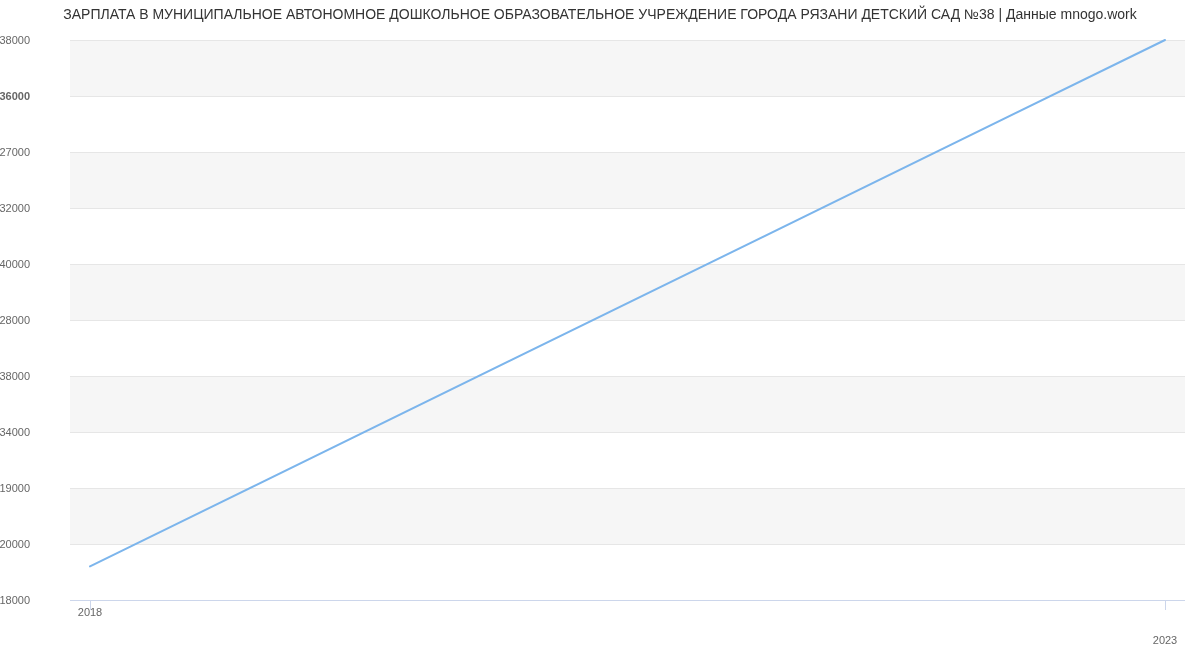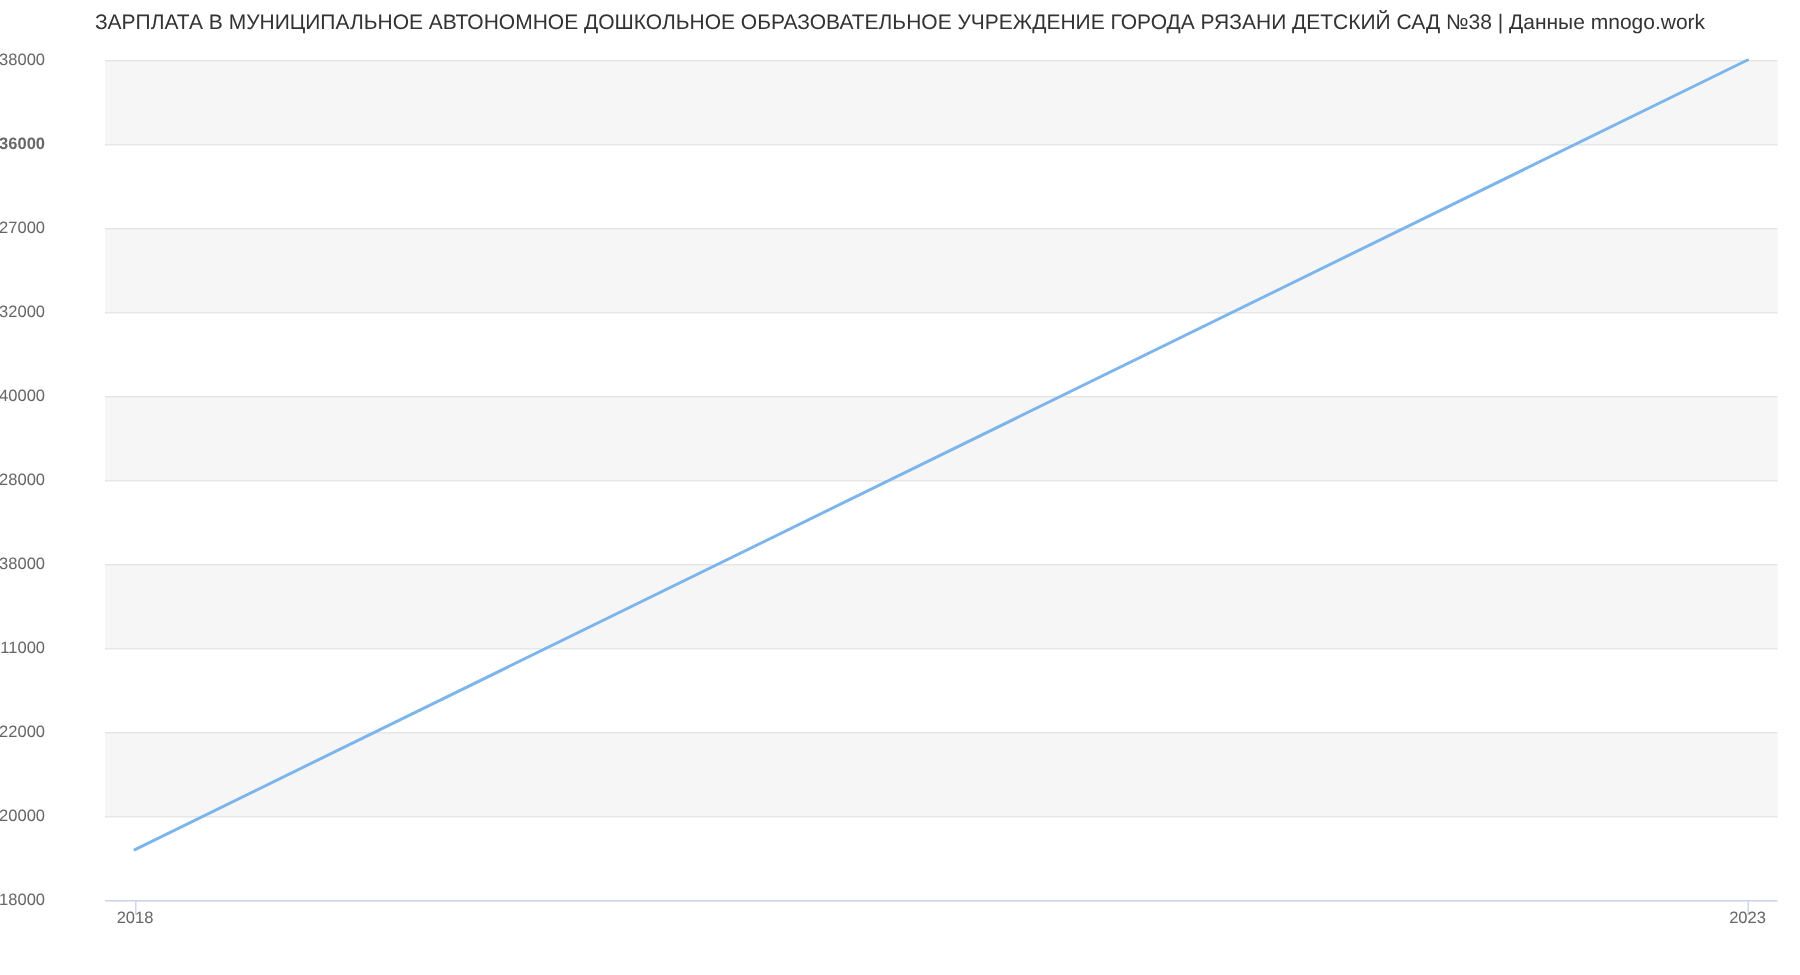--- a/index.html
+++ b/index.html
@@ -108,26 +108,26 @@
       <div class="grid-line" style="top: 56px;"></div>
       <div class="grid-line" style="top: 0px;"></div>
       <svg class="series" viewBox="0 0 1115 560" preserveAspectRatio="none">
       <path d="M20 526.4 L1095 0" fill="none" stroke-width="2" stroke-linejoin="round" stroke-linecap="round" stroke="#7cb5ec"></path>
     </svg>
   </div>
 
   <div class="axis-line" style="left:70px; top:600px; width:1115px; height:1px;"></div>
 <div class="y-tick-label" style="top: 600px;">18000</div>
     <div class="y-tick-label" style="top: 544px;">20000</div>
-    <div class="y-tick-label" style="top: 488px;">22000</div>
-    <div class="y-tick-label" style="top: 432px;">11000</div>
+    <div class="y-tick-label" style="top: 488px;">19000</div>
+    <div class="y-tick-label" style="top: 432px;">34000</div>
     <div class="y-tick-label" style="top: 376px;">38000</div>
     <div class="y-tick-label" style="top: 320px;">28000</div>
     <div class="y-tick-label" style="top: 264px;">40000</div>
     <div class="y-tick-label" style="top: 208px;">32000</div>
     <div class="y-tick-label" style="top: 152px;">27000</div>
     <div class="y-tick-label" style="top: 96px; font-weight: bold;">36000</div>
     <div class="y-tick-label" style="top: 40px;">38000</div>
     <div class="x-tick" style="left: 90px;"></div>
     <div class="x-tick-label" style="left: 90px;">2018</div>
     <div class="x-tick" style="left: 1165px;"></div>
-    <div class="x-tick-label" style="left: 1165px;">2023</div>
+    <div class="x-tick-label" style="left: 1165px; margin-top: 28px;">2023</div>
   </div>
 
 </body></html>

